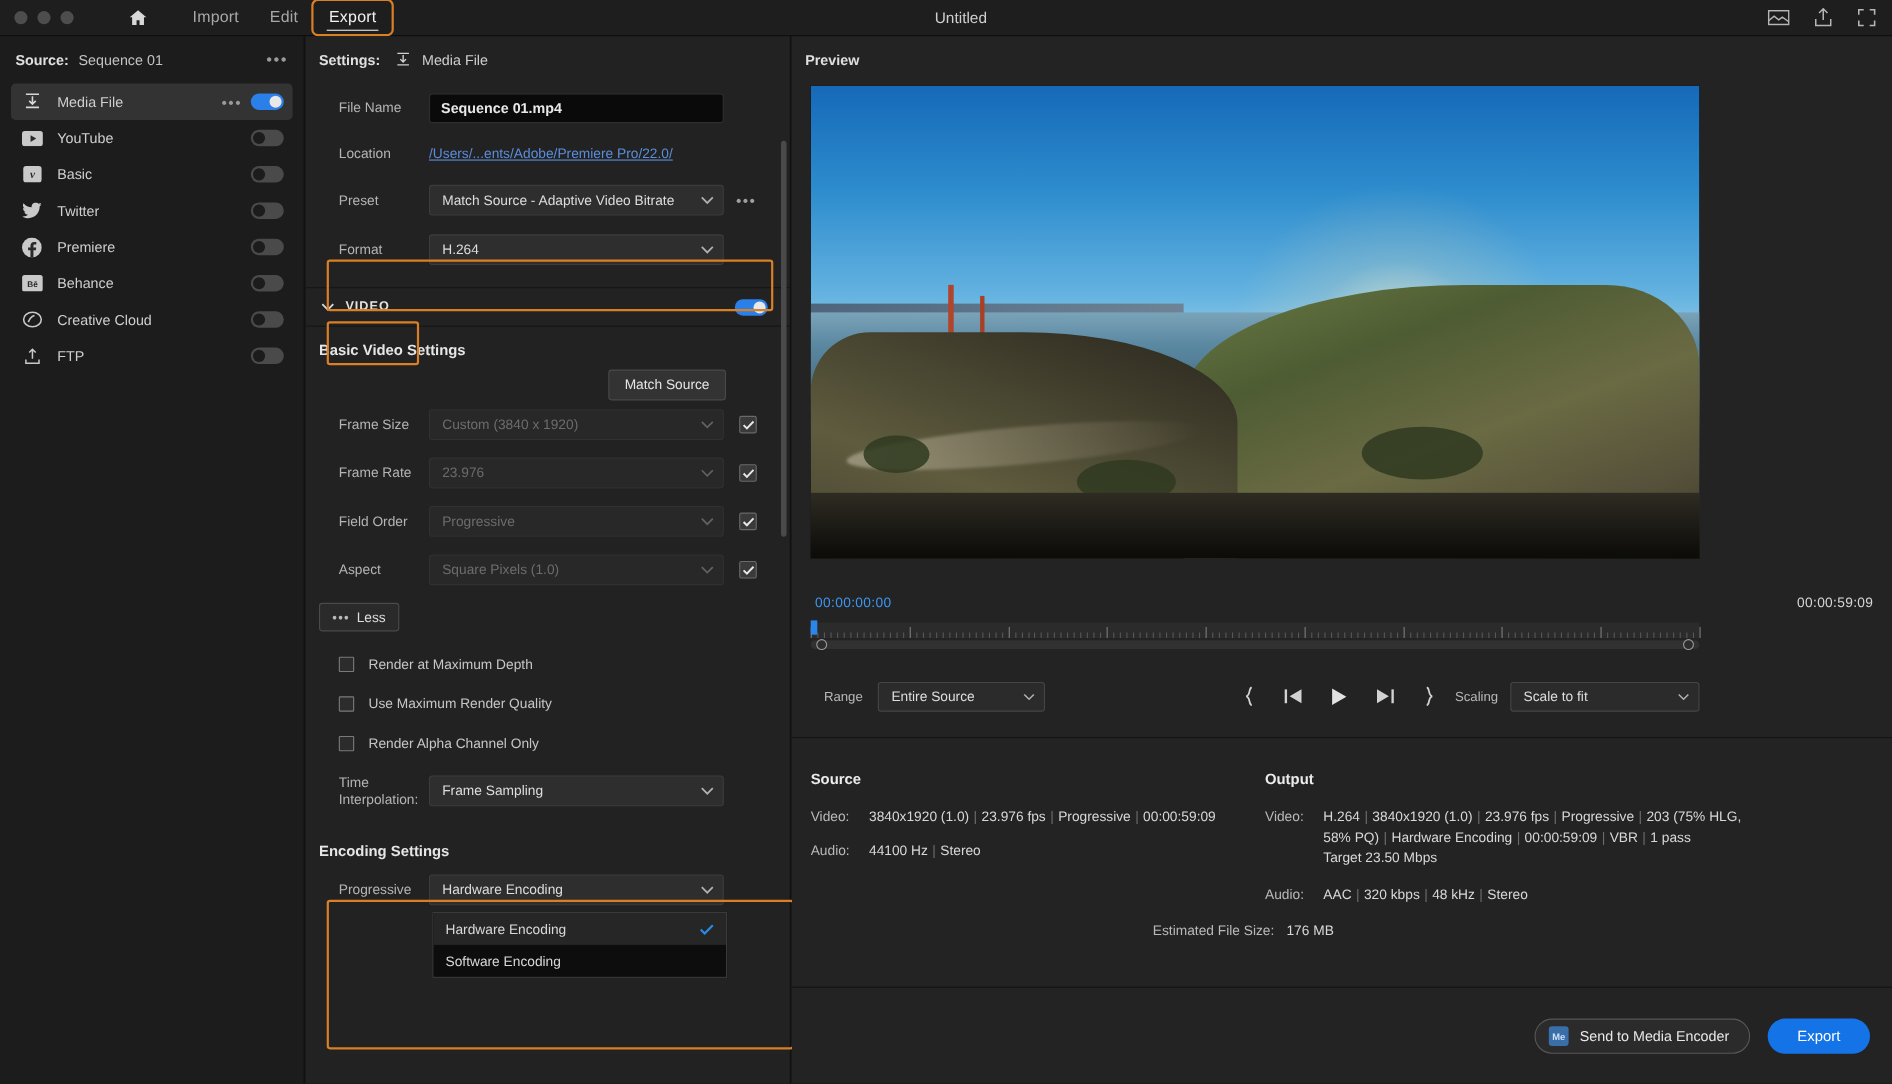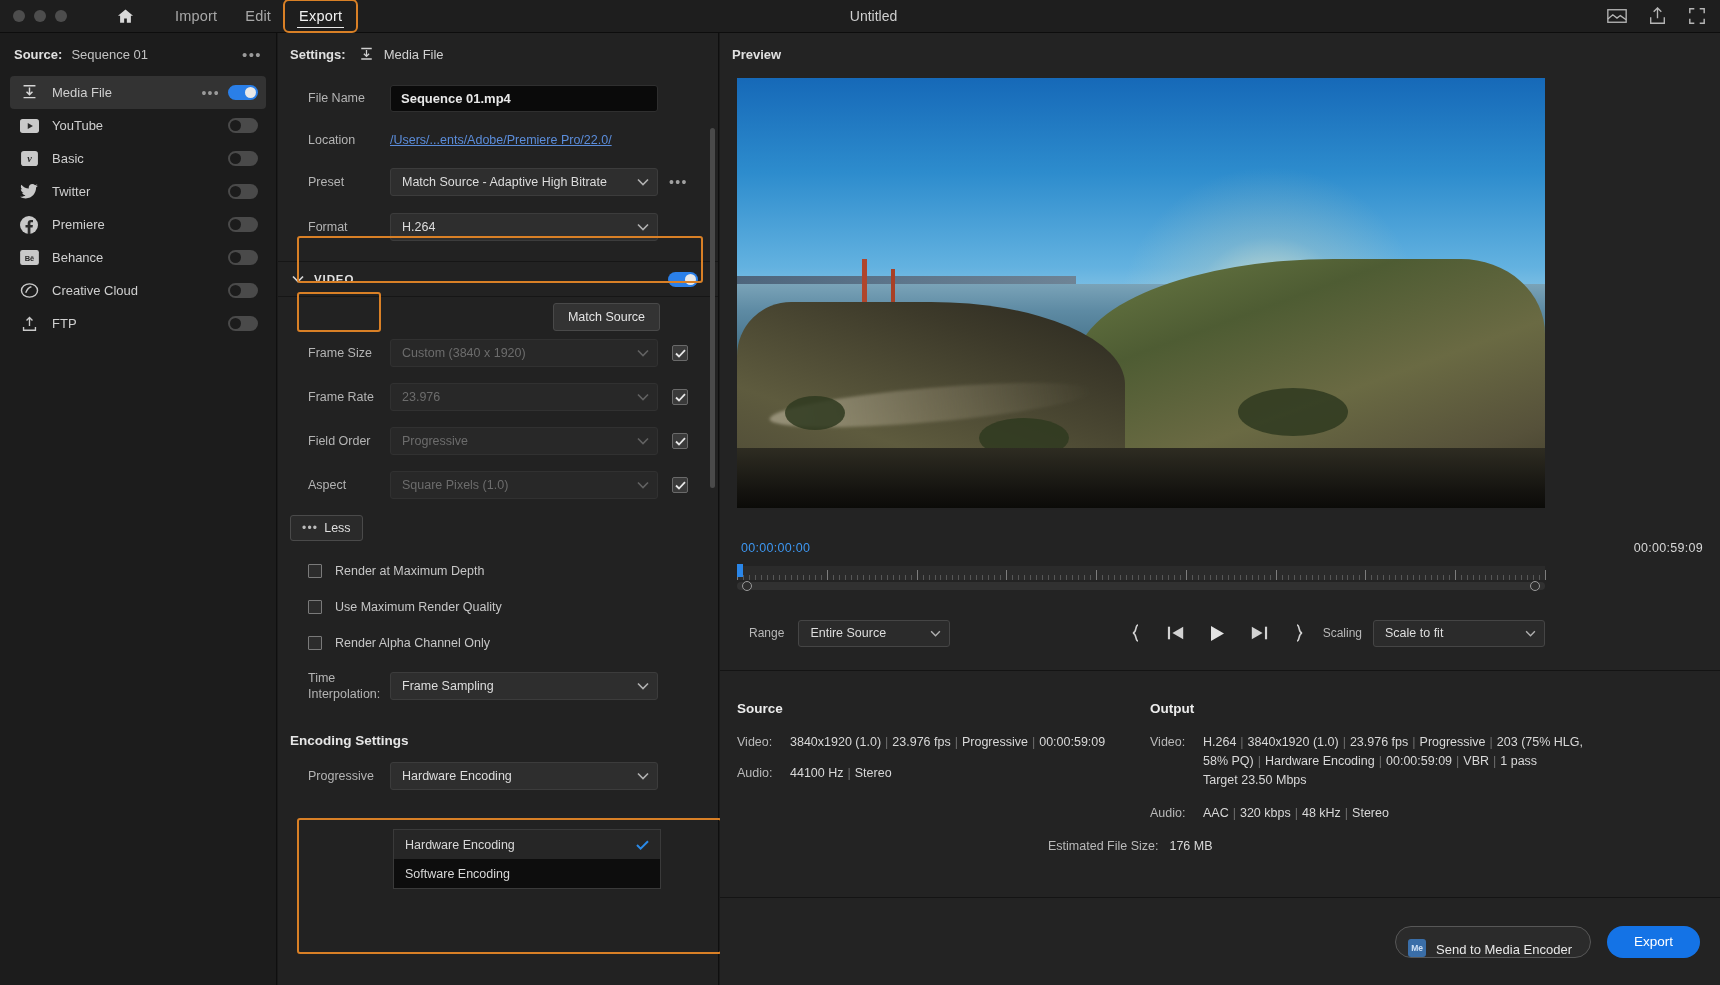--- a/index.html
+++ b/index.html
@@ -272,21 +272,21 @@
   .sep { color: #6d6d6d; padding: 0 4px; }
 
   
   .bottombar {
     position: absolute; left: 720px; bottom: 0; width: 1000px; height: 88px;
     background: #232323; border-top: 1px solid #141414;
     display: flex; align-items: center; justify-content: flex-end; padding-right: 20px; gap: 16px;
   }
   .btn-sme {
     height: 32px; background: #2b2b2b; border: 1px solid #575757; border-radius: 16px;
-    display: flex; align-items: flex-end; padding: 0 18px 0 12px; gap: 10px;
+    display: flex; align-items: center; padding: 0 18px 0 12px; gap: 10px;
     font-size: 13px; color: #e8e8e8;
   }
   .me-badge {
     width: 18px; height: 18px; border-radius: 3px; background: #3a6ea8;
     font-size: 8.5px; font-weight: bold; color: #cfe0f5;
     display: flex; align-items: center; justify-content: center;
   }
   .btn-export {
     height: 32px; background: #1473e6; border-radius: 16px; padding: 0 27px;
     display: flex; align-items: center; font-size: 13.5px; color: #fff;
@@ -468,21 +468,21 @@
     </div>
 
     <div class="frow" style="height:40px">
       <span class="flabel">Location</span>
       <span class="flink">/Users/...ents/Adobe/Premiere Pro/22.0/</span>
     </div>
 
     <div class="frow" style="height:44px">
       <span class="flabel">Preset</span>
       <span class="fselect">
-        <span>Match Source - Adaptive High Bitrate</span>
+        <span>Match Source - Adaptive Video Bitrate</span>
         <span class="chev">
           <svg width="12" height="8" viewBox="0 0 12 8" fill="none" stroke="#c8c8c8" stroke-width="1.6">
               <path d="M1 1.5L6 6.5 11 1.5"></path>
             </svg>
         </span>
       </span>
       <span class="row-dots">•••</span>
     </div>
 
     <div class="frow" style="height:46px">
@@ -502,20 +502,21 @@
         <svg width="12" height="8" viewBox="0 0 12 8" fill="none" stroke="#d6d6d6" stroke-width="1.7">
             <path d="M1 1.5L6 6.5 11 1.5"></path>
           </svg>
       </span>
       <span class="sec-title">VIDEO</span>
       <span class="sec-toggle toggle on" style="margin-left:auto;margin-right:20px">
           <span class="knob"></span>
         </span>
     </div>
 
+    <div class="subhead">Basic Video Settings</div>
 
     <div class="match-src-wrap">
       <div class="match-src-btn">Match Source</div>
     </div>
 
     <div class="frow" style="height:44px">
       <span class="flabel">Frame Size</span>
       <span class="fselect disabled">
         <span>Custom (3840 x 1920)</span>
         <span class="chev">

